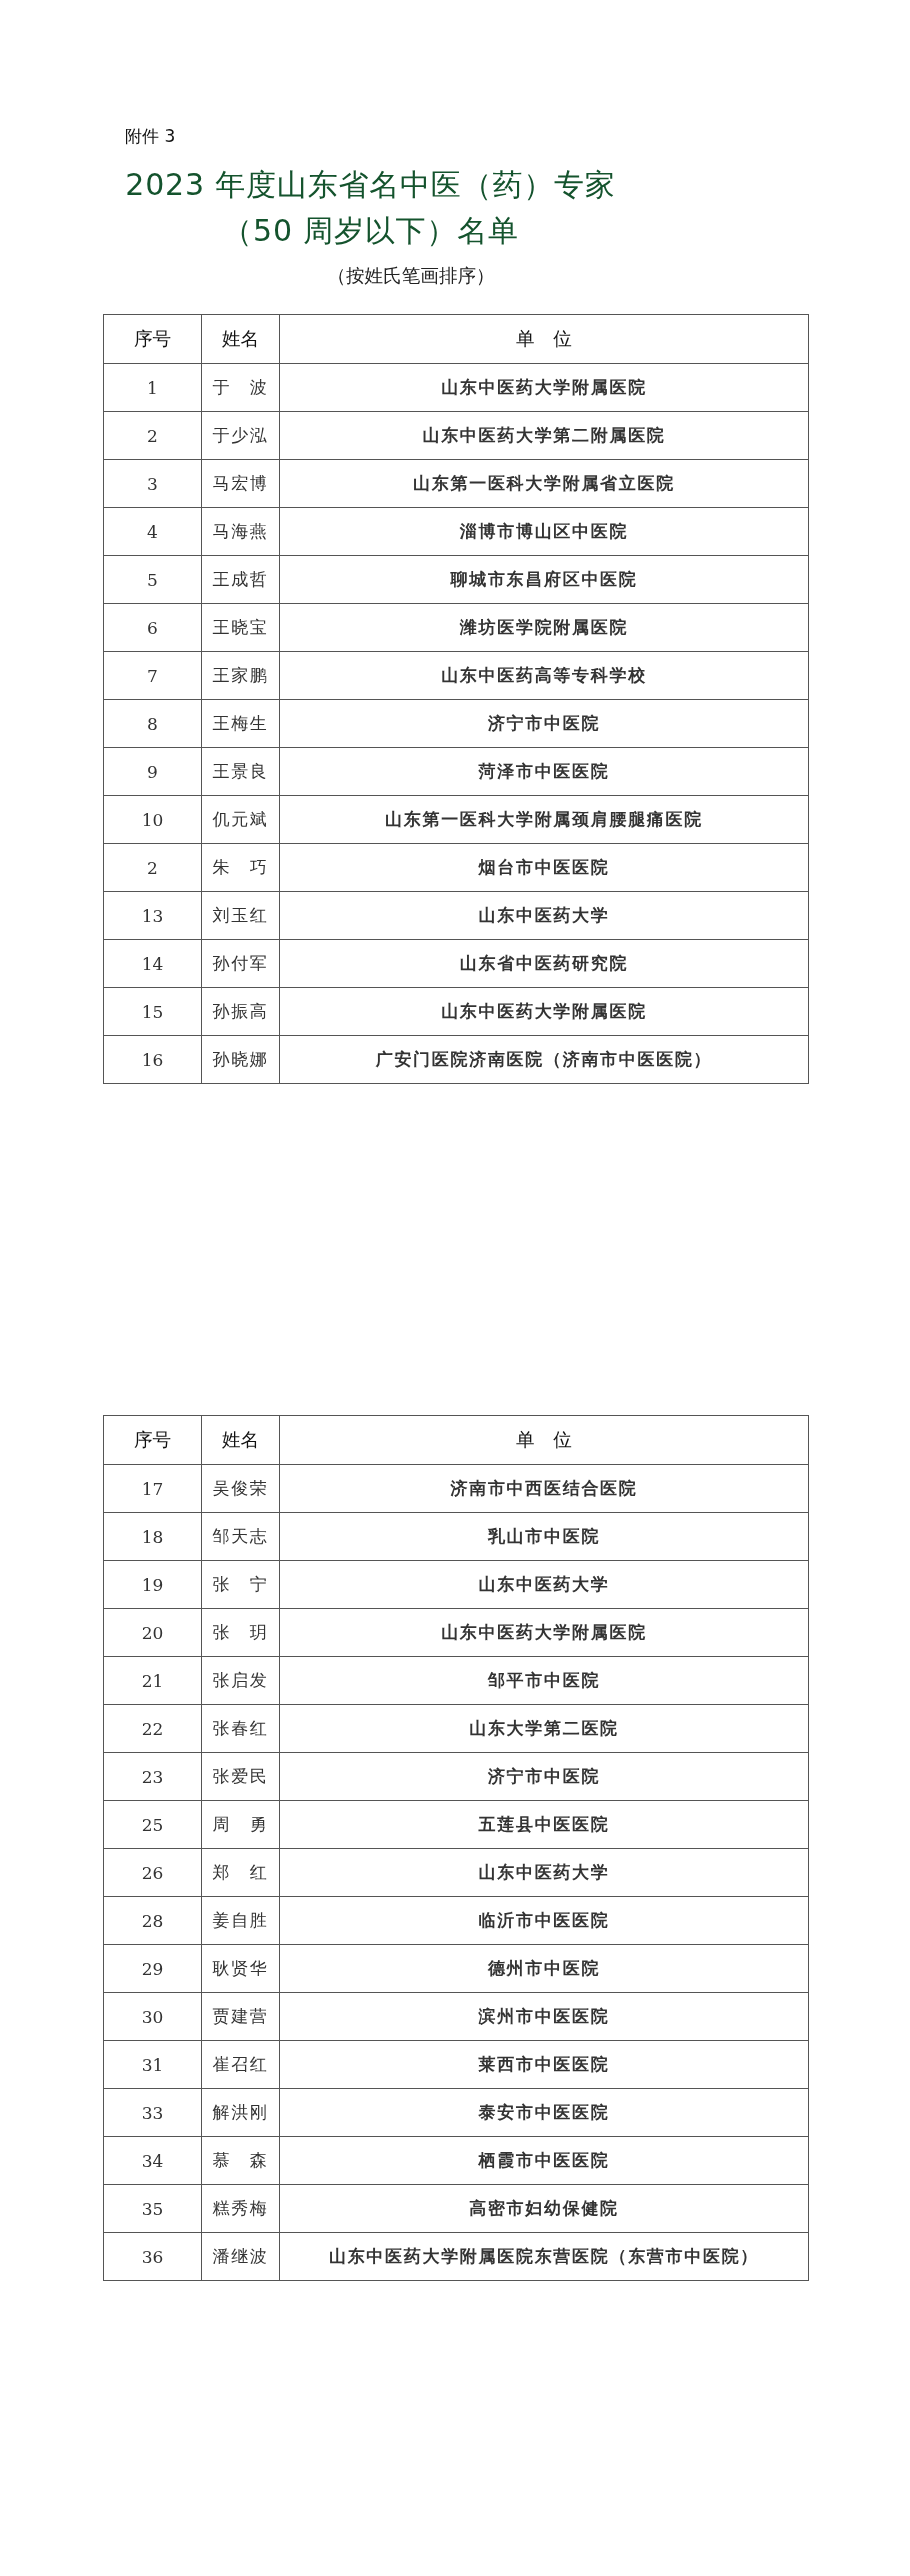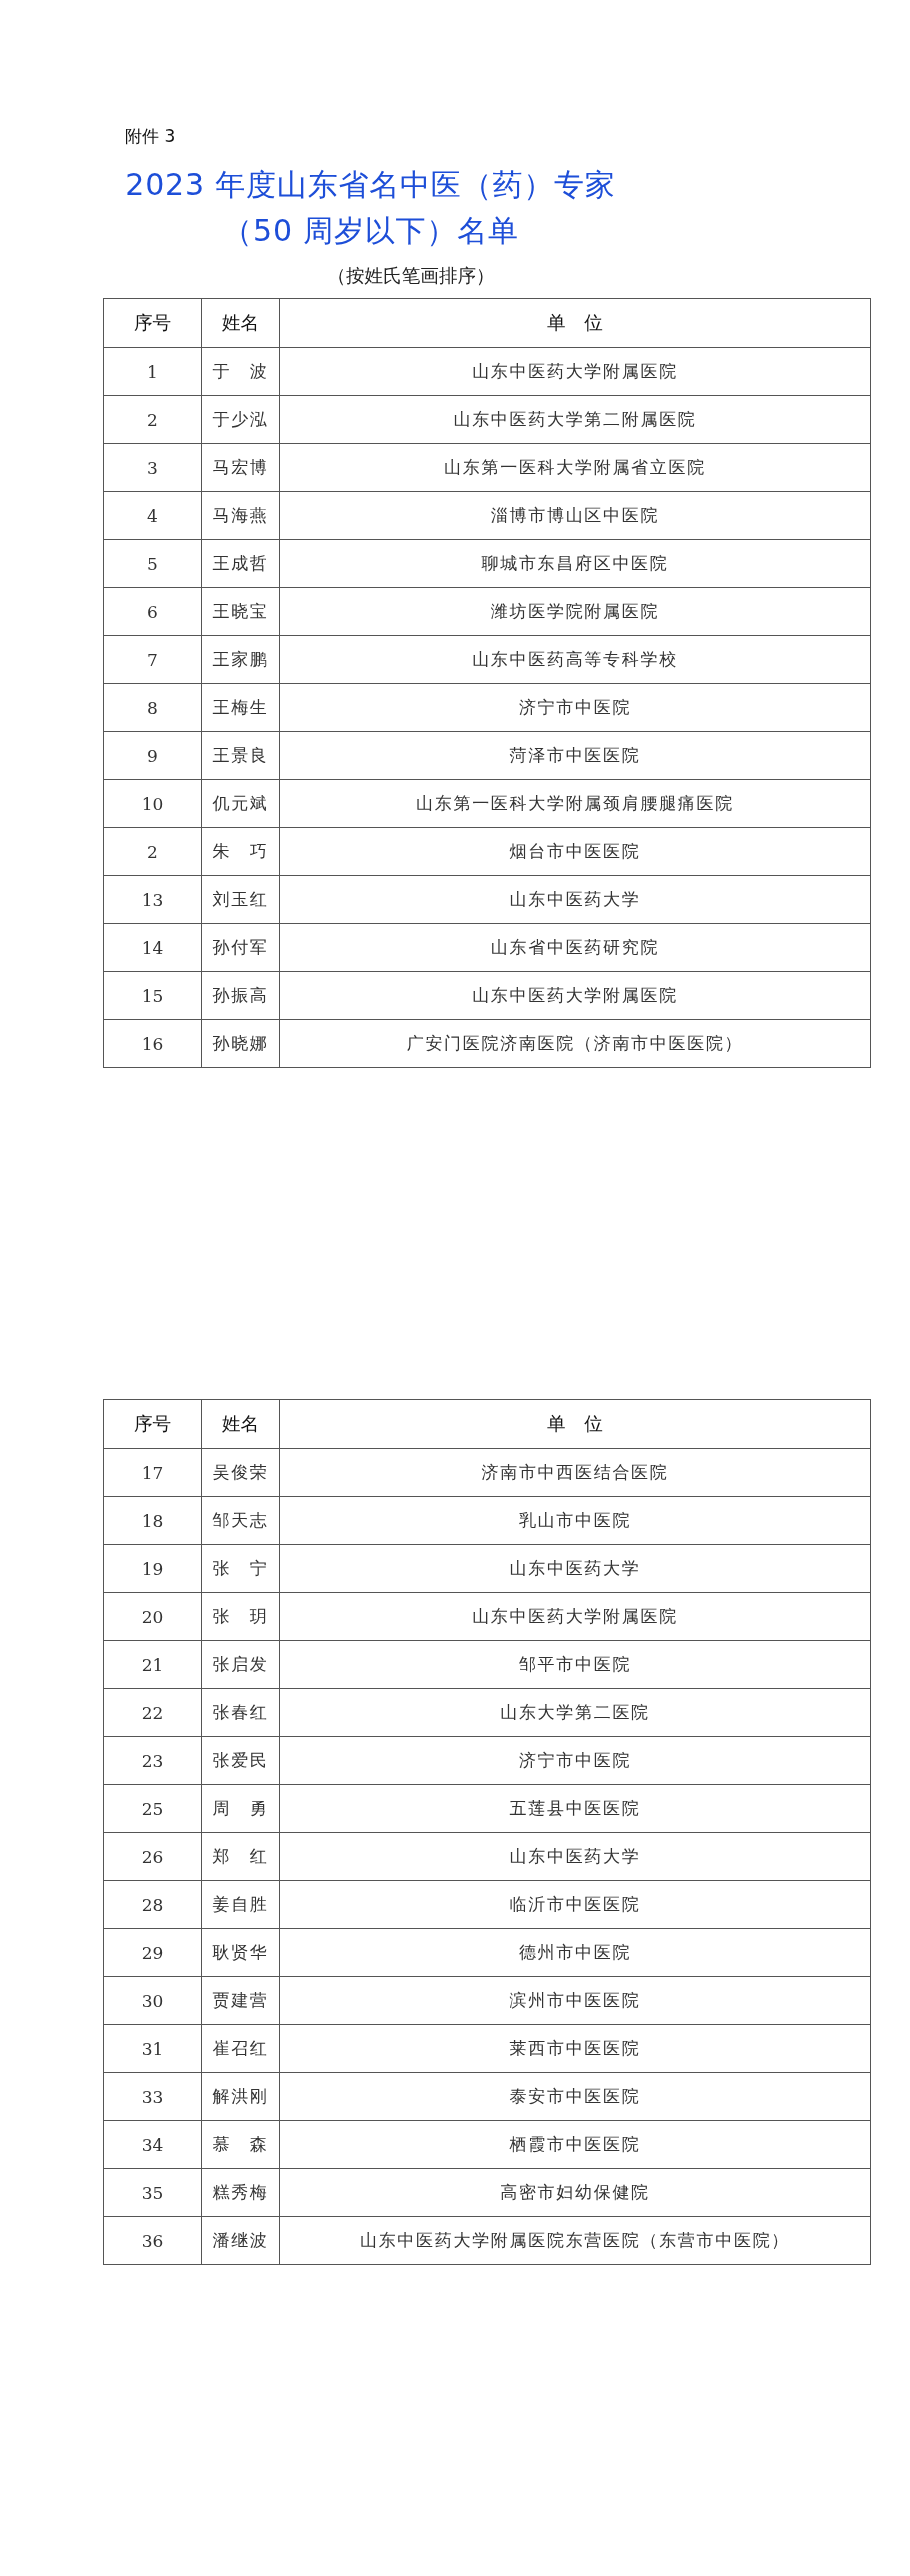--- a/index.html
+++ b/index.html
@@ -3,48 +3,48 @@
   <meta charset="utf-8">
   <style>
     html, body { margin: 0; padding: 0; background: #ffffff; }
     body { width: 911px; height: 2576px; position: relative; overflow: hidden; color: #222; }
     .attach {
       position: absolute; left: 125px; top: 125px;
       font-family: "DejaVu Sans", sans-serif; font-size: 17px; color: #111; text-align: right;
     }
     .title {
       position: absolute; left: 0; width: 741px; text-align: center;
-      font-family: "DejaVu Sans", sans-serif; color: #1d4ed8;
+      font-family: "DejaVu Sans", sans-serif; color: #14532d;
     }
     .title1 { top: 165px; font-size: 30px; letter-spacing: 0.8px; }
     .title2 { top: 211px; font-size: 30px; letter-spacing: 0.8px; }
     .subtitle {
       position: absolute; left: 0; width: 822px; text-align: center; top: 263px;
       font-family: "DejaVu Serif", serif; font-size: 18.6px; color: #222;
     }
     table.roster {
-      position: absolute; left: 103px; width: 768px;
+      position: absolute; left: 103px; width: 706px;
       border-collapse: collapse; border: 1.7px solid #333;
-      font-family: "DejaVu Serif", serif; table-layout: fixed;
+      font-family: "DejaVu Serif", serif; table-layout: fixed; margin-top: 16px;
     }
     table.roster td, table.roster th {
       border: 0.8px solid #555; text-align: center; padding: 0;
     }
     table.roster th {
       height: 48px; font-family: "DejaVu Sans", sans-serif; font-weight: normal;
       font-size: 18.6px; color: #111;
     }
     table.roster td { height: 47px; font-size: 17px; color: #333; }
     .col-idx { width: 98px; }
     .col-name { width: 78px; }
     .t1 { top: 298px; }
     .t2 { top: 1399px; }
     td.idx { font-family: "DejaVu Serif", serif; }
     td.name { letter-spacing: 1.7px; }
-    td.unit { letter-spacing: 1.7px; }
+    td.unit { letter-spacing: 1.7px; font-weight: bold; }
   </style>
 </head>
 <body>
 
 <div class="attach">附件 3</div>
 <div class="title title1">2023 年度山东省名中医（药）专家</div>
 <div class="title title2">（50 周岁以下）名单</div>
 <div class="subtitle">（按姓氏笔画排序）</div>
 
 <table class="roster t1">

